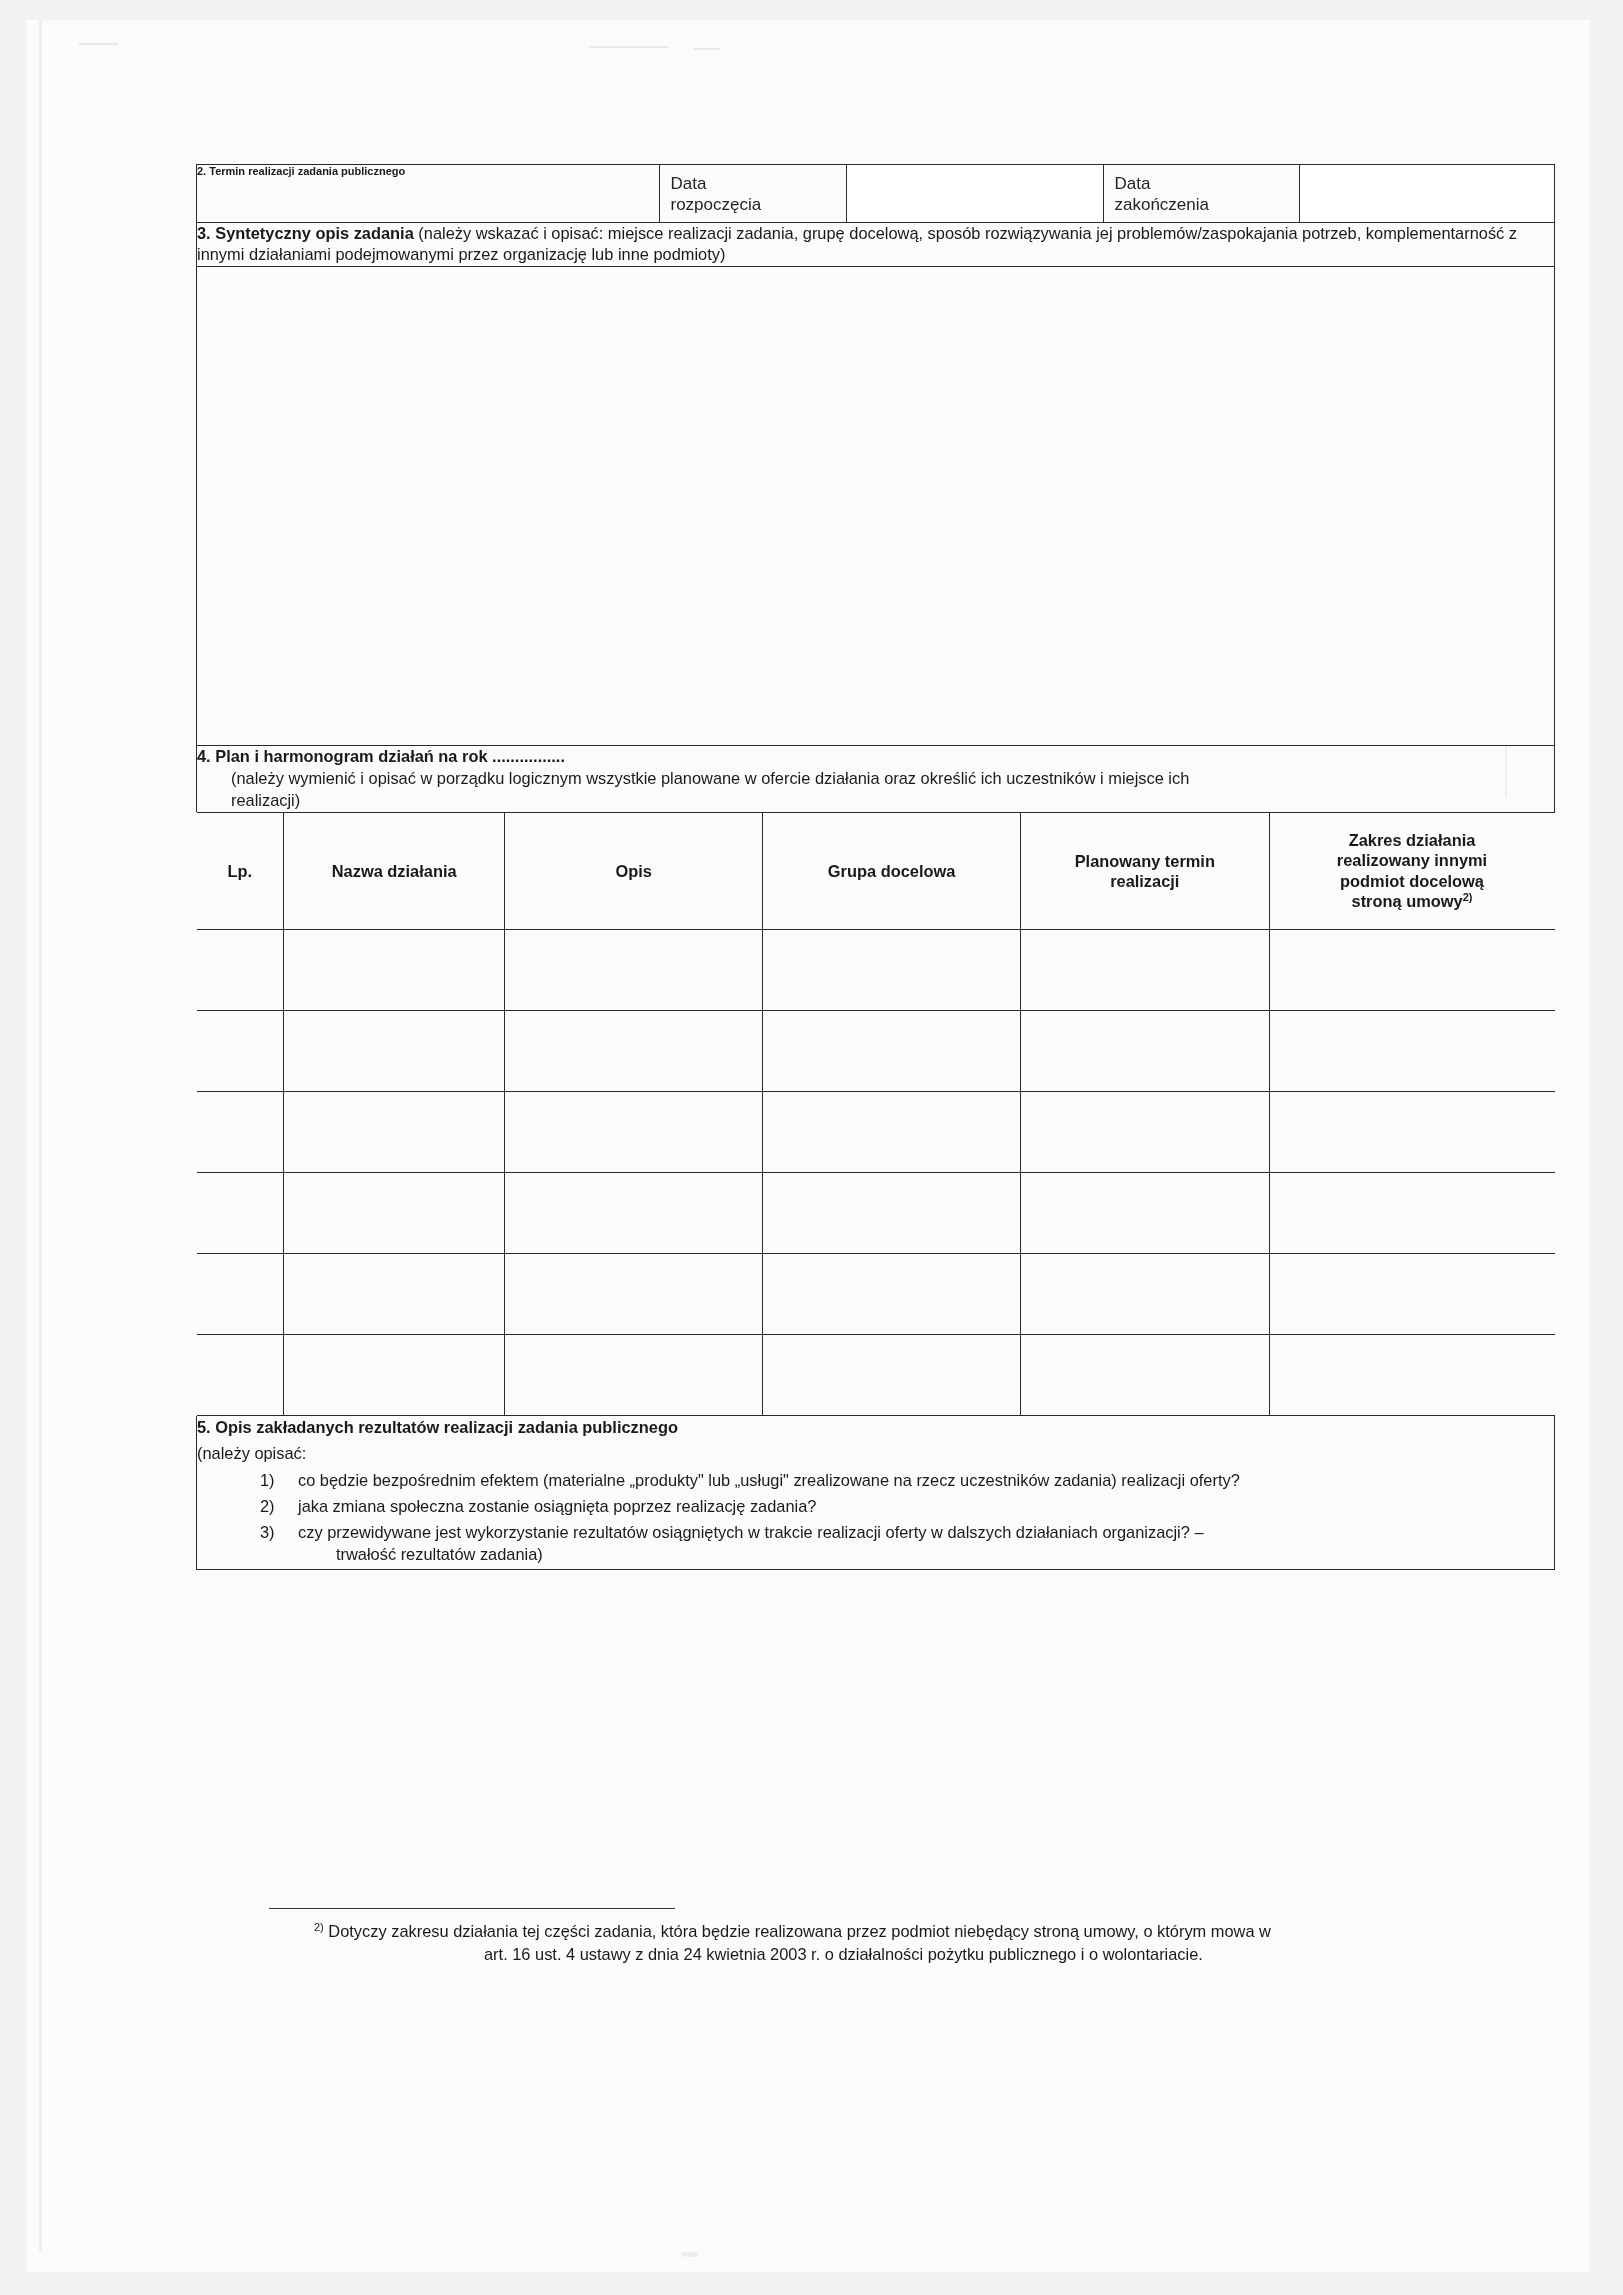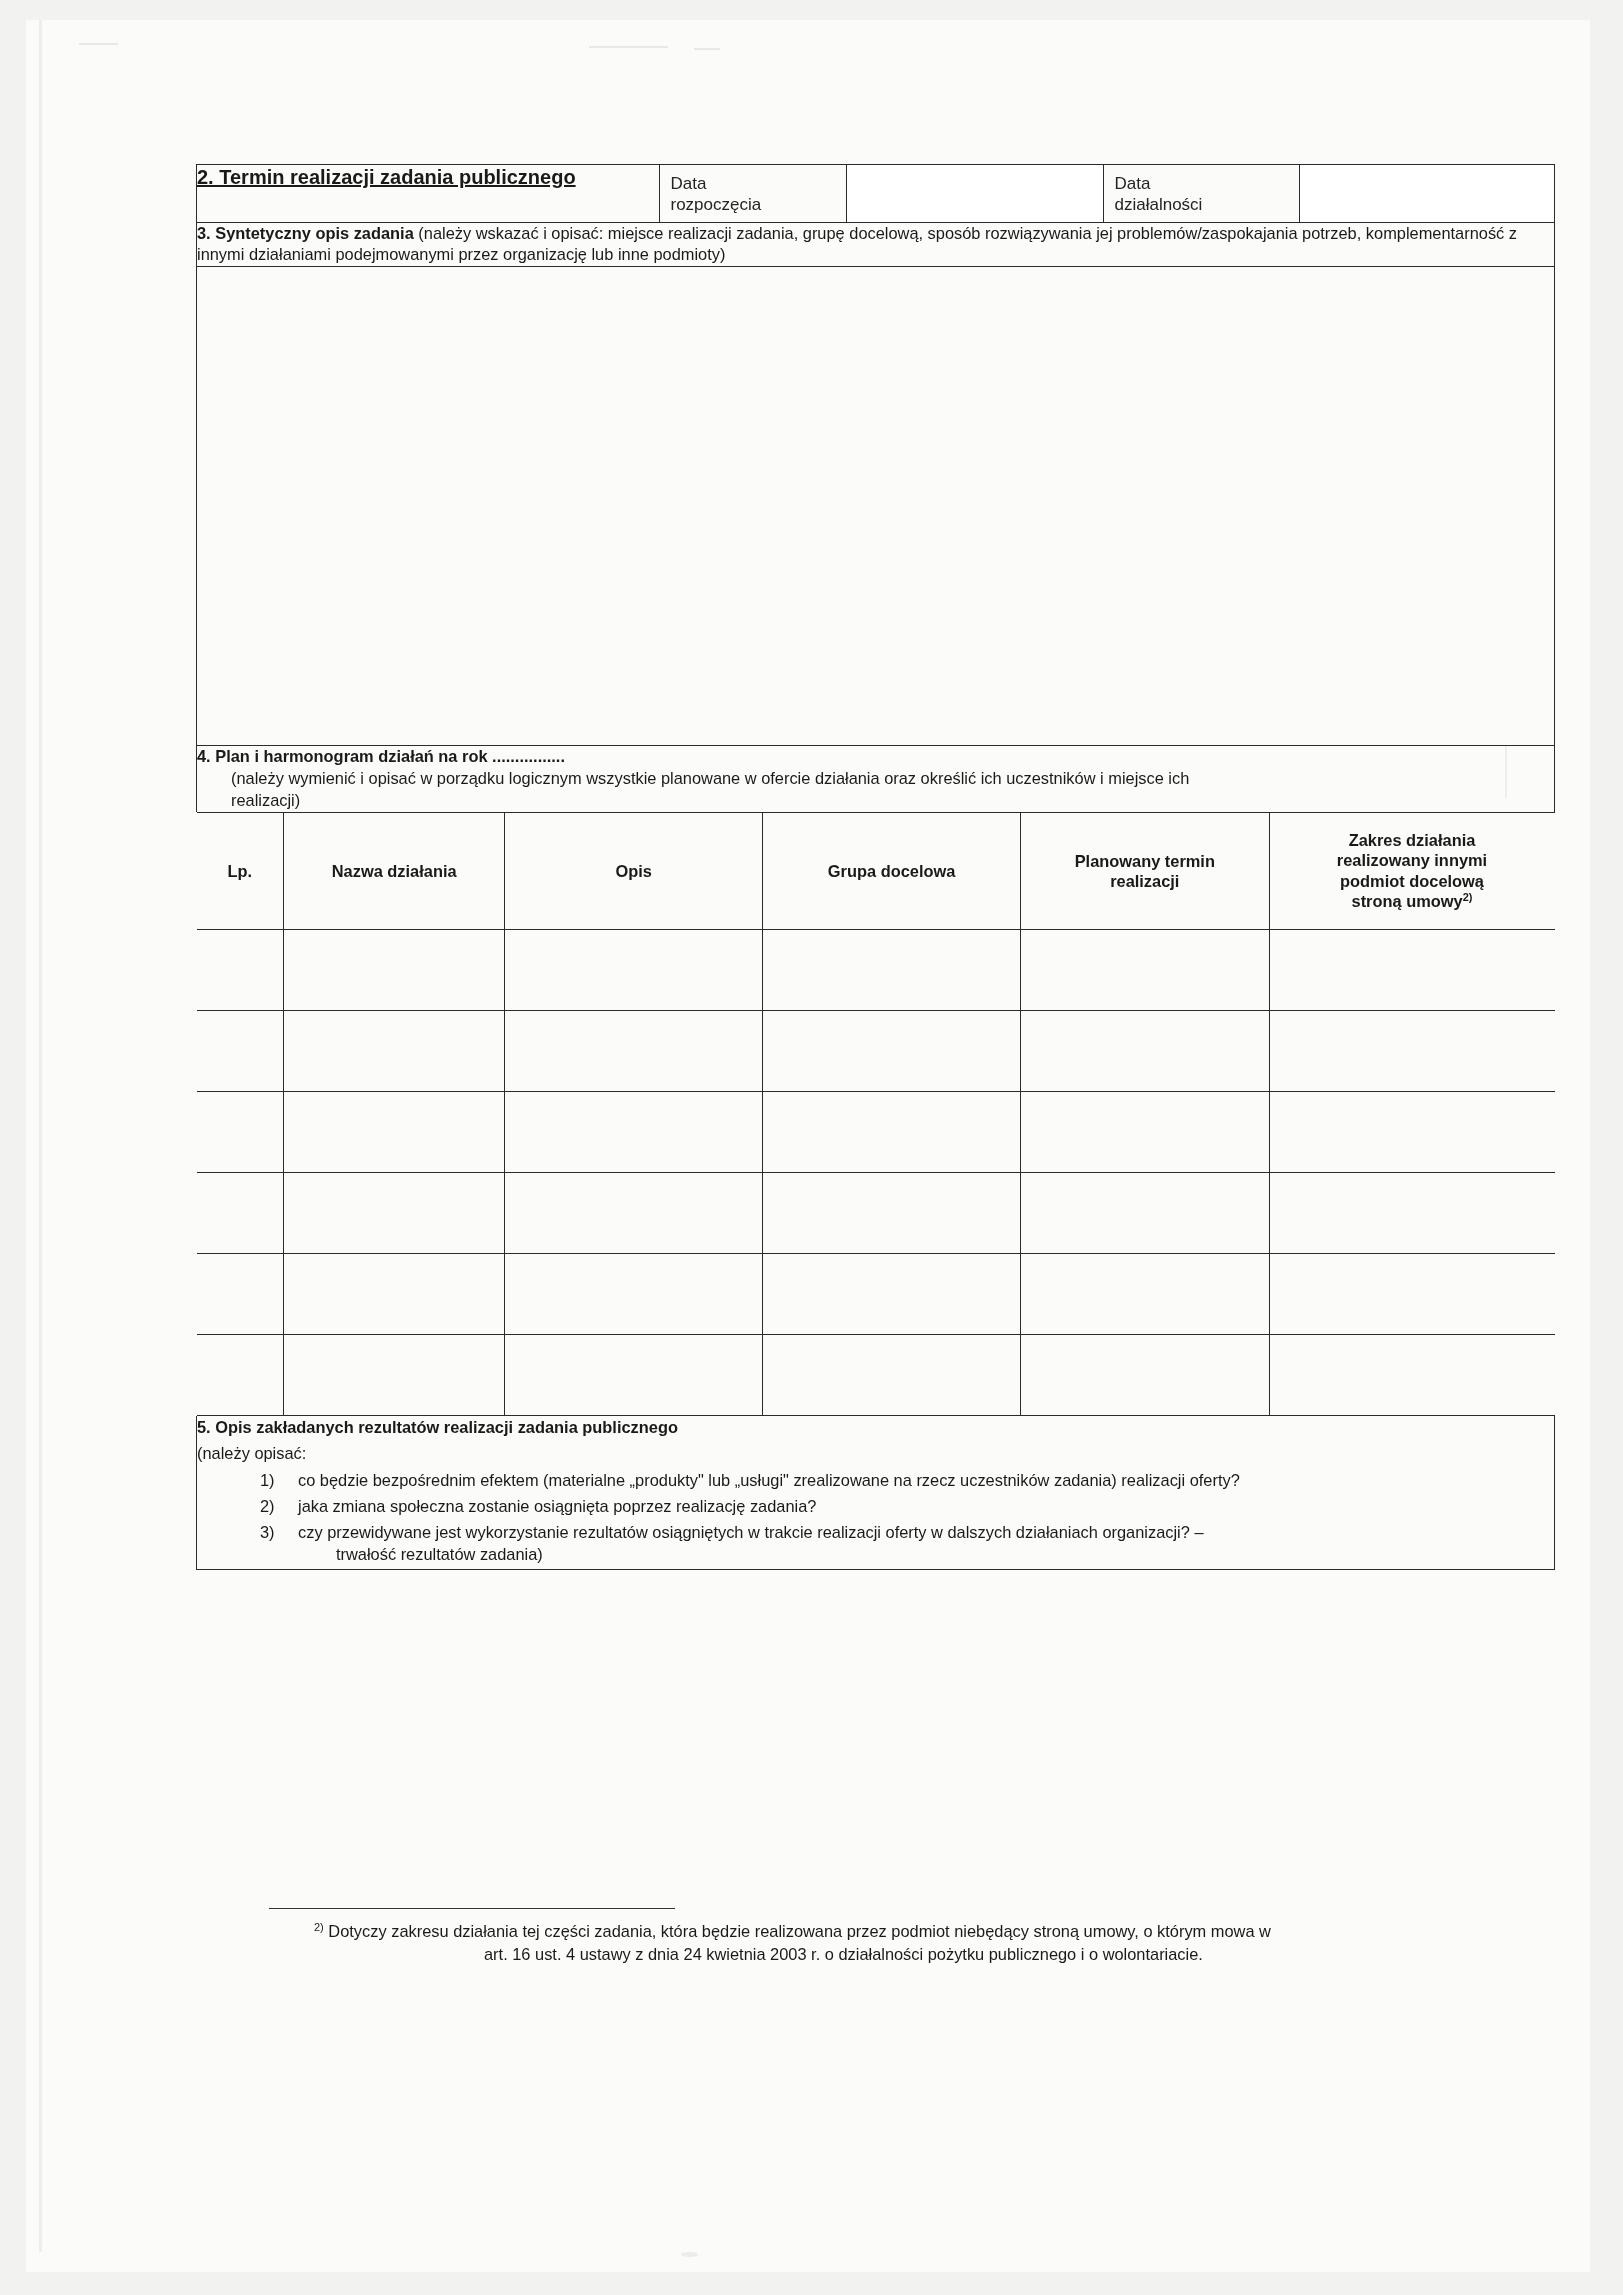--- a/index.html
+++ b/index.html
@@ -55,25 +55,24 @@
     padding: 0;
   }
 
   .b {
     font-weight: bold;
     text-align: center;
   }
 
   
   .r2-label {
-    font-size: 20px;
+    font-size: 11px;
     font-weight: bold;
     padding: 14.4px 6.5px 13px 18.3px;
     line-height: 1.25;
-    text-decoration: underline;
   }
   .r2-date {
     font-size: 17px;
     line-height: 1.22;
     padding: 9.2px 6.5px 6.5px 10.5px;
     font-weight: normal;
     color: #242424;
   }
   .r2-blank {
     background: #fff;
@@ -225,21 +224,21 @@
       <td>
         <div class="r2-date">
           <div>Data</div>
           <div>rozpoczęcia</div>
         </div>
       </td>
       <td class="r2-blank"></td>
       <td>
         <div class="r2-date">
           <div>Data</div>
-          <div>działalności</div>
+          <div>zakończenia</div>
         </div>
       </td>
       <td class="r2-blank"></td>
     </tr>
 
     <tr>
       <td colspan="5" class="r3-head">
         <span class="b">3. Syntetyczny opis zadania</span>
         <span>(należy wskazać i opisać: miejsce realizacji zadania, grupę docelową, sposób rozwiązywania jej problemów/zaspokajania potrzeb, komplementarność z innymi działaniami podejmowanymi przez organizację lub inne podmioty)</span>
       </td>

